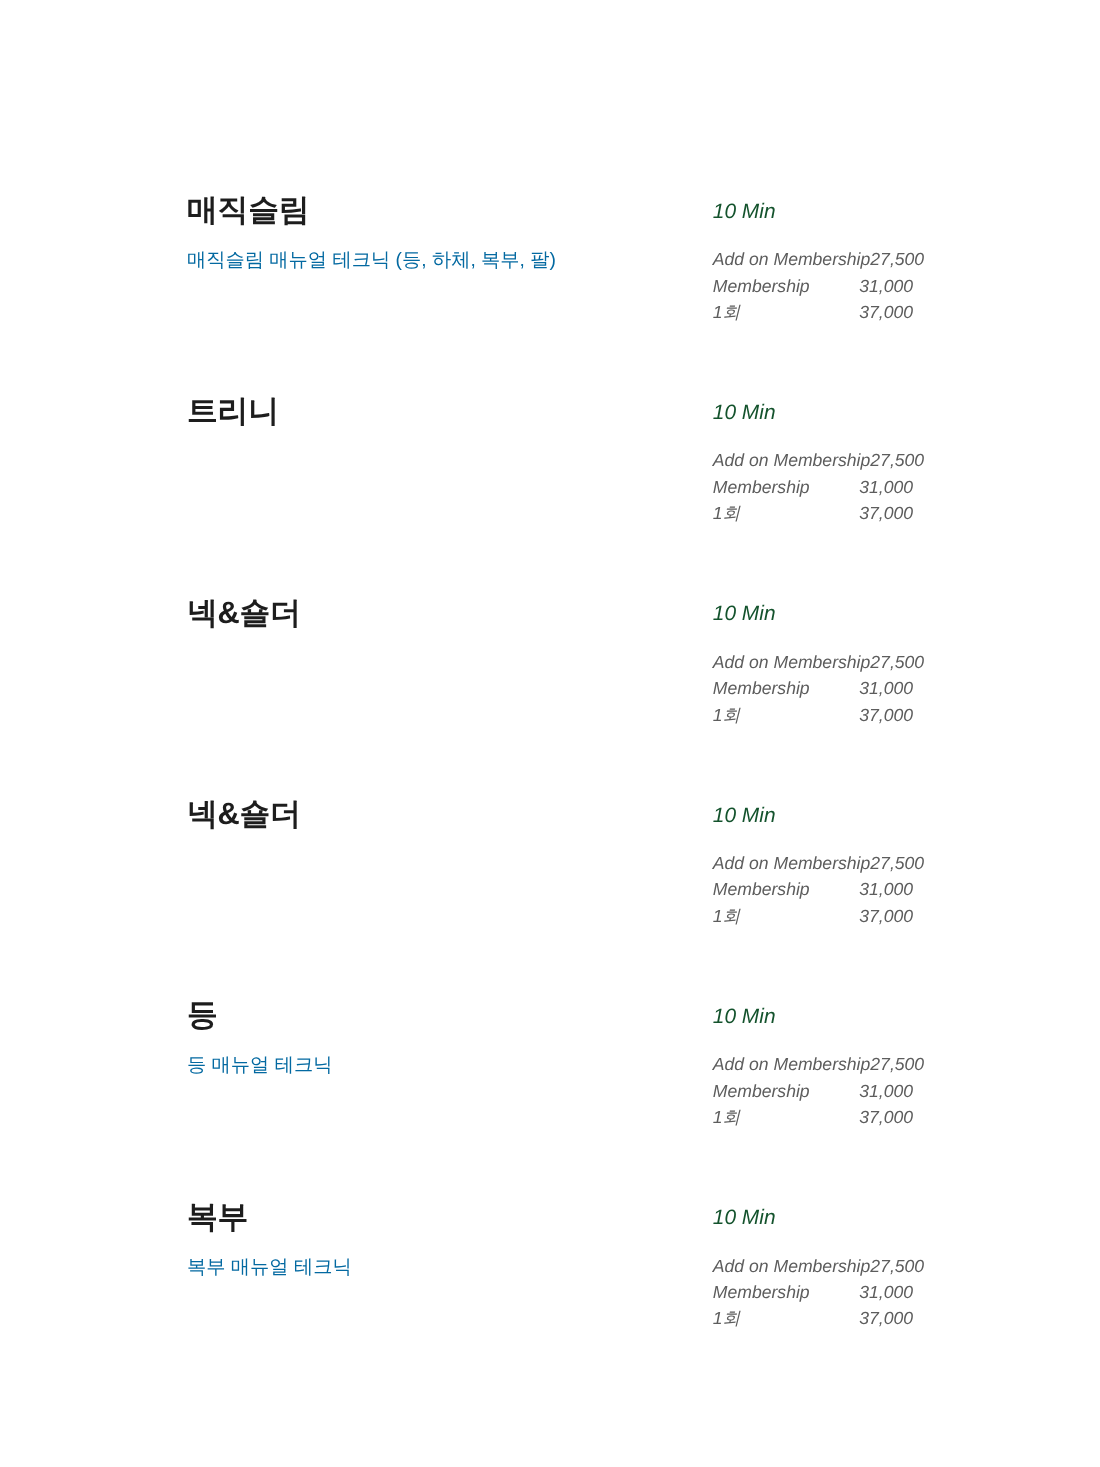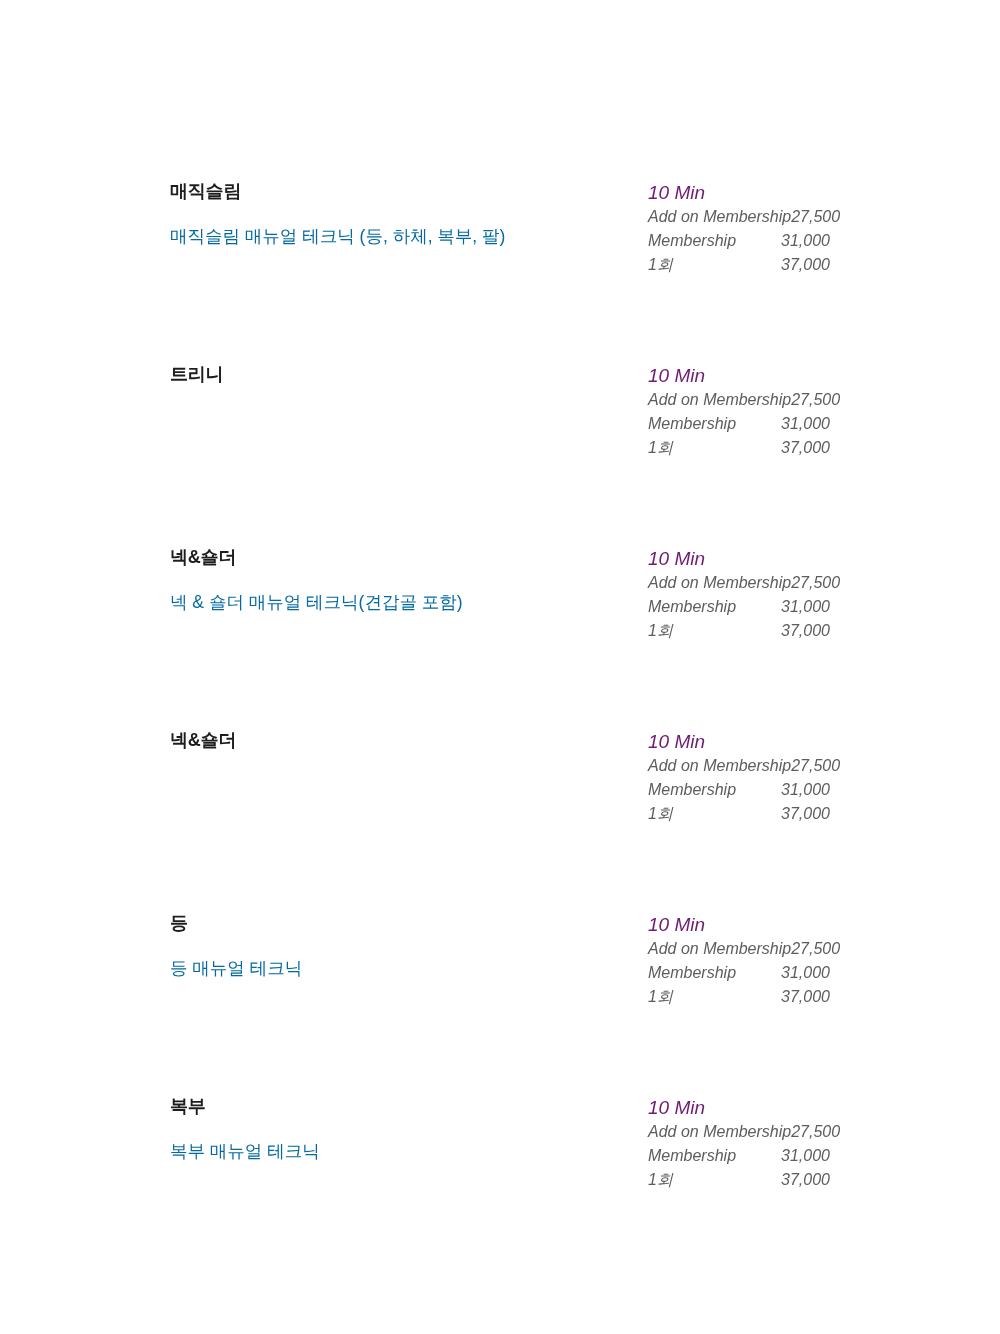--- a/index.html
+++ b/index.html
@@ -20,21 +20,21 @@
     top: 170px; left: 0; right: 0;
   }
   section.service {
     position: relative;
     height: 183px;
   }
   .service-title {
     position: absolute;
     left: 170px; top: 6px;
     margin: 0;
-    font-size: 18px;
+    font-size: 28px;
     line-height: 30px;
     font-weight: 700;
     color: #1d1d1d;
     letter-spacing: -0.2px;
   }
   .service-desc {
     position: absolute;
     left: 170px; top: 54px;
     margin: 0;
     font-size: 17.5px;
@@ -44,23 +44,23 @@
   .pricing {
     position: absolute;
     left: 648px; top: 11px;
     width: 182px;
     font-style: italic;
     color: #5d5d5d;
   }
   .duration {
     font-size: 19px;
     line-height: 24px;
-    color: #701a75;
-  }
-  .price-rows { }
+    color: #14532d;
+  }
+  .price-rows { margin-top: 20px; }
   .price-row {
     display: flex;
     font-size: 16px;
     line-height: 24px;
   }
   .price-label { flex: 0 0 auto; white-space: nowrap; }
   .price-value { margin-left: auto; text-align: center; white-space: nowrap; }
 </style>
 </head>
 <body>
@@ -105,21 +105,20 @@
         <div class="price-row">
           <span class="price-label">1회</span>
           <span class="price-value">37,000</span>
         </div>
       </div>
     </div>
   </section>
 
   <section class="service">
     <h2 class="service-title">넥&amp;숄더</h2>
-    <p class="service-desc">넥 &amp; 숄더 매뉴얼 테크닉(견갑골 포함)</p>
     <div class="pricing">
       <div class="duration">10 Min</div>
       <div class="price-rows">
         <div class="price-row">
           <span class="price-label">Add on Membership</span>
           <span class="price-value">27,500</span>
         </div>
         <div class="price-row">
           <span class="price-label">Membership</span>
           <span class="price-value">31,000</span>

